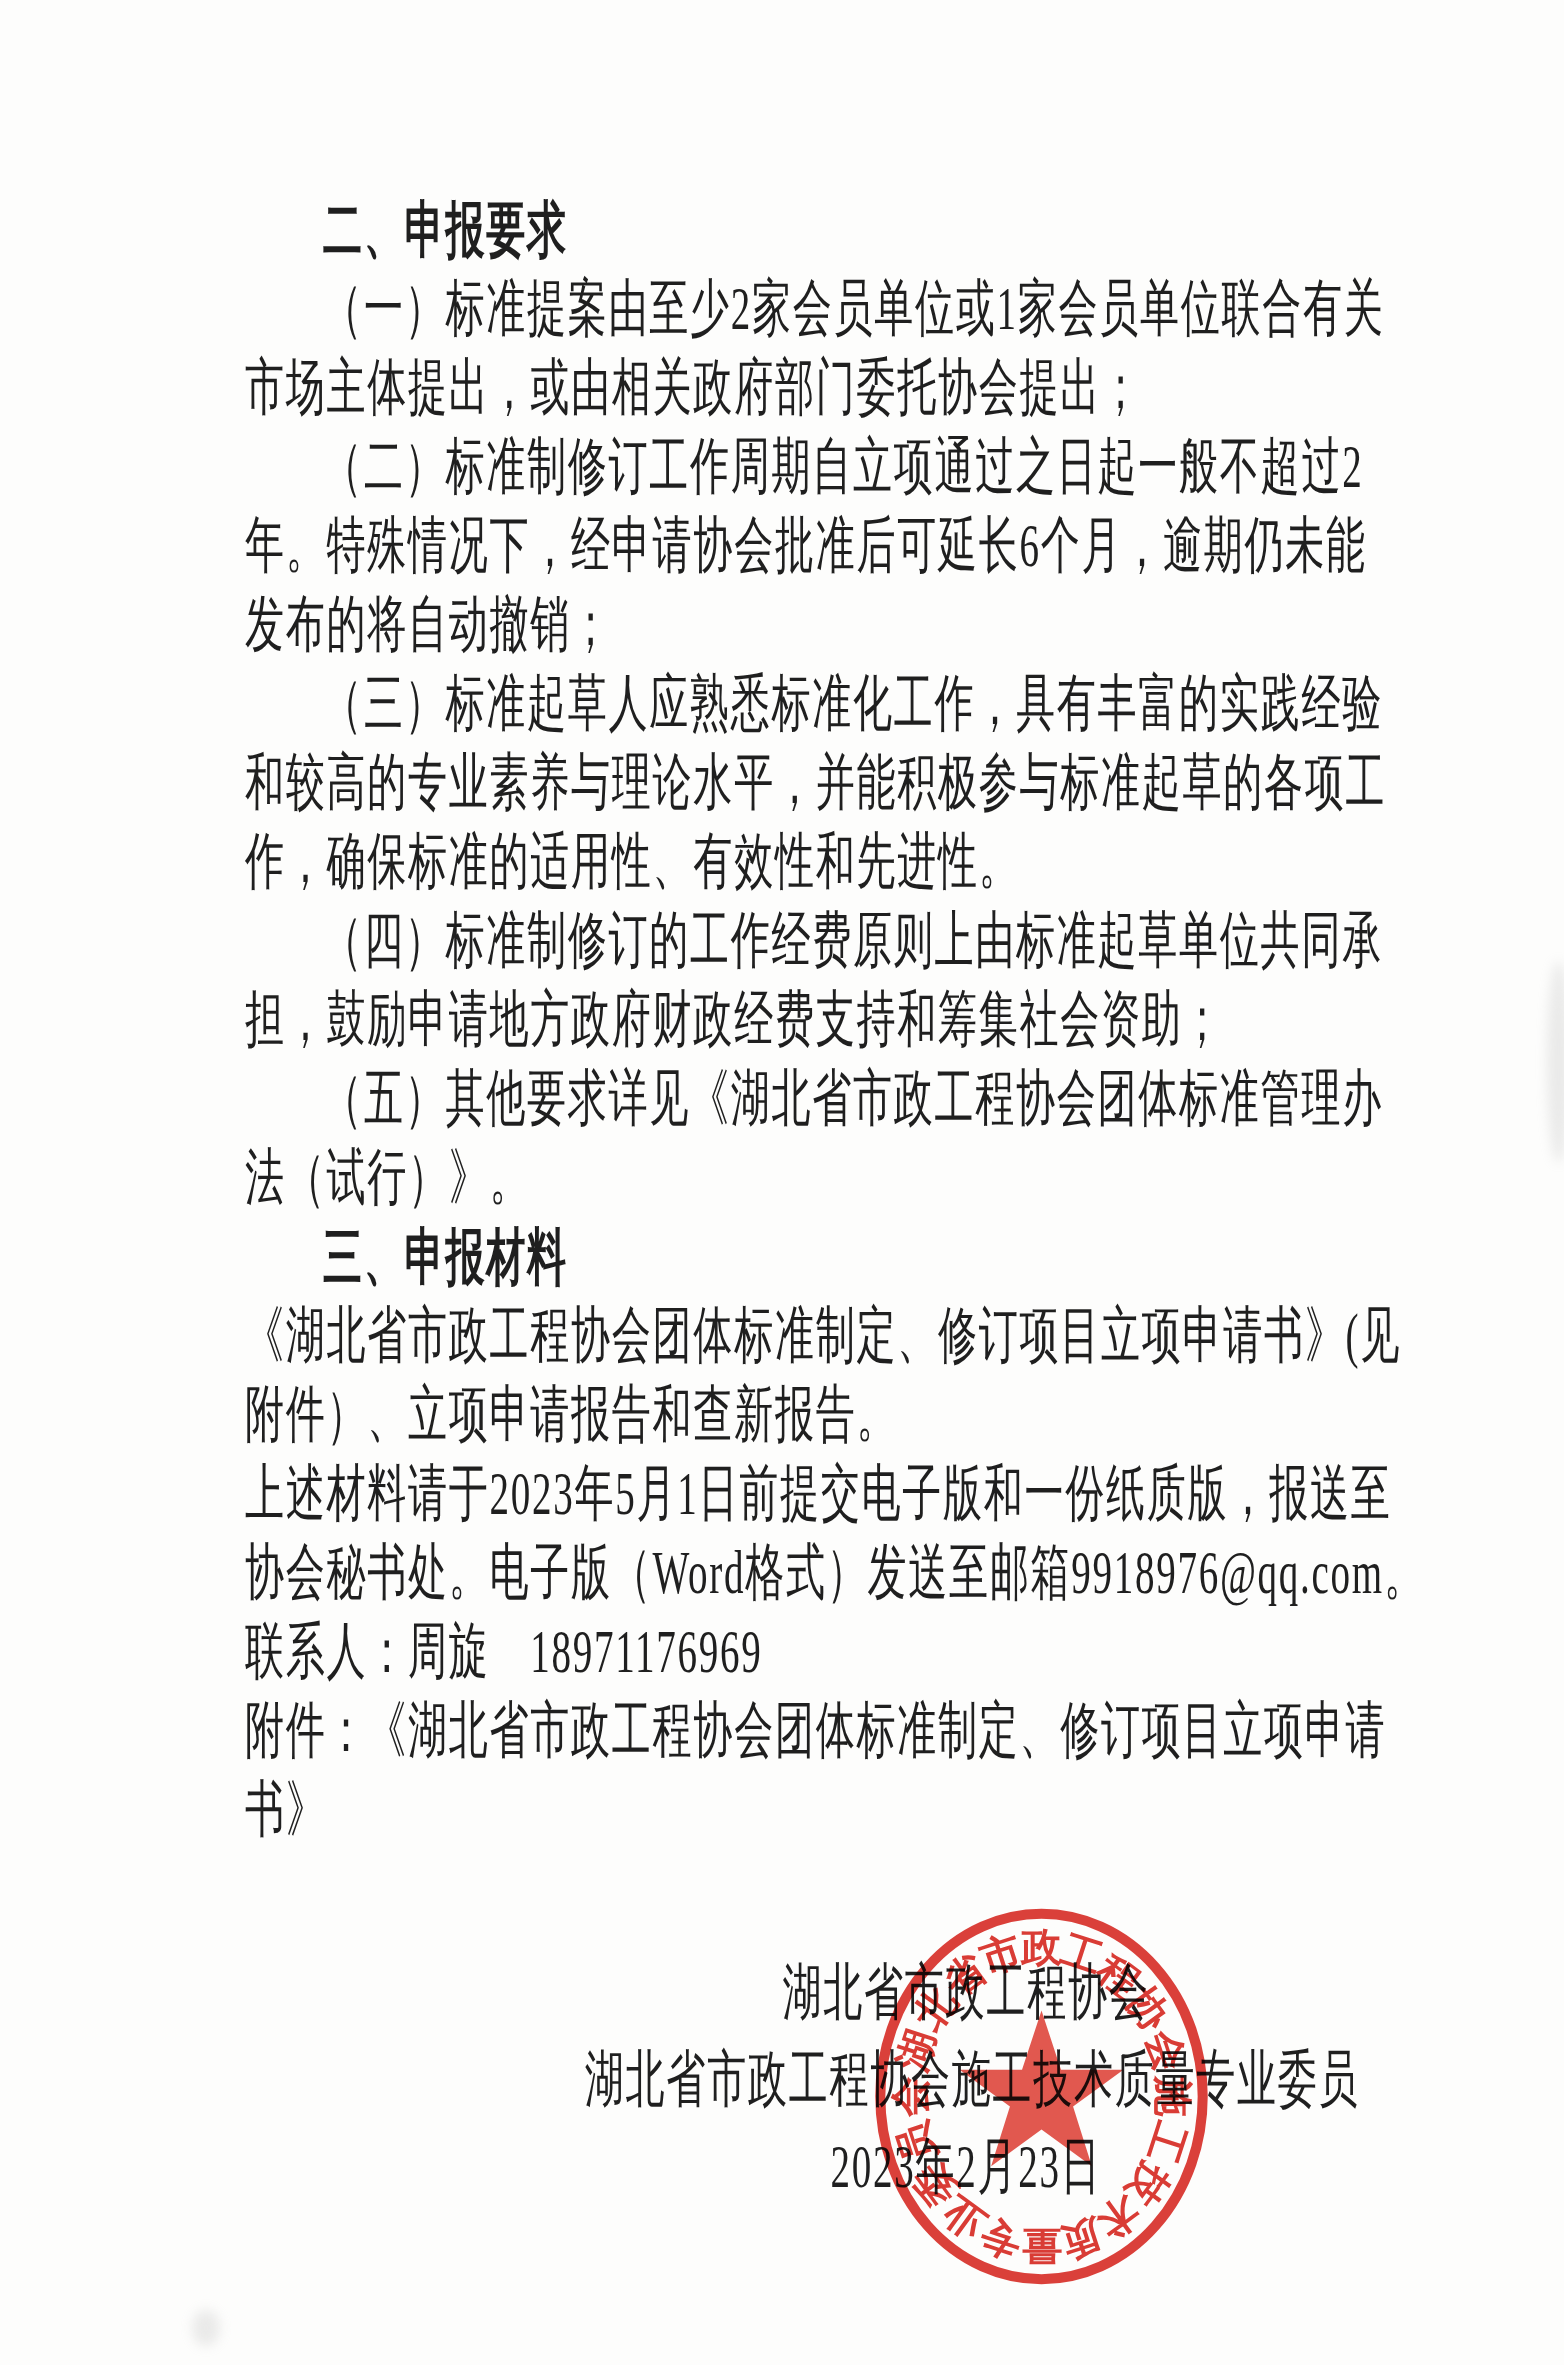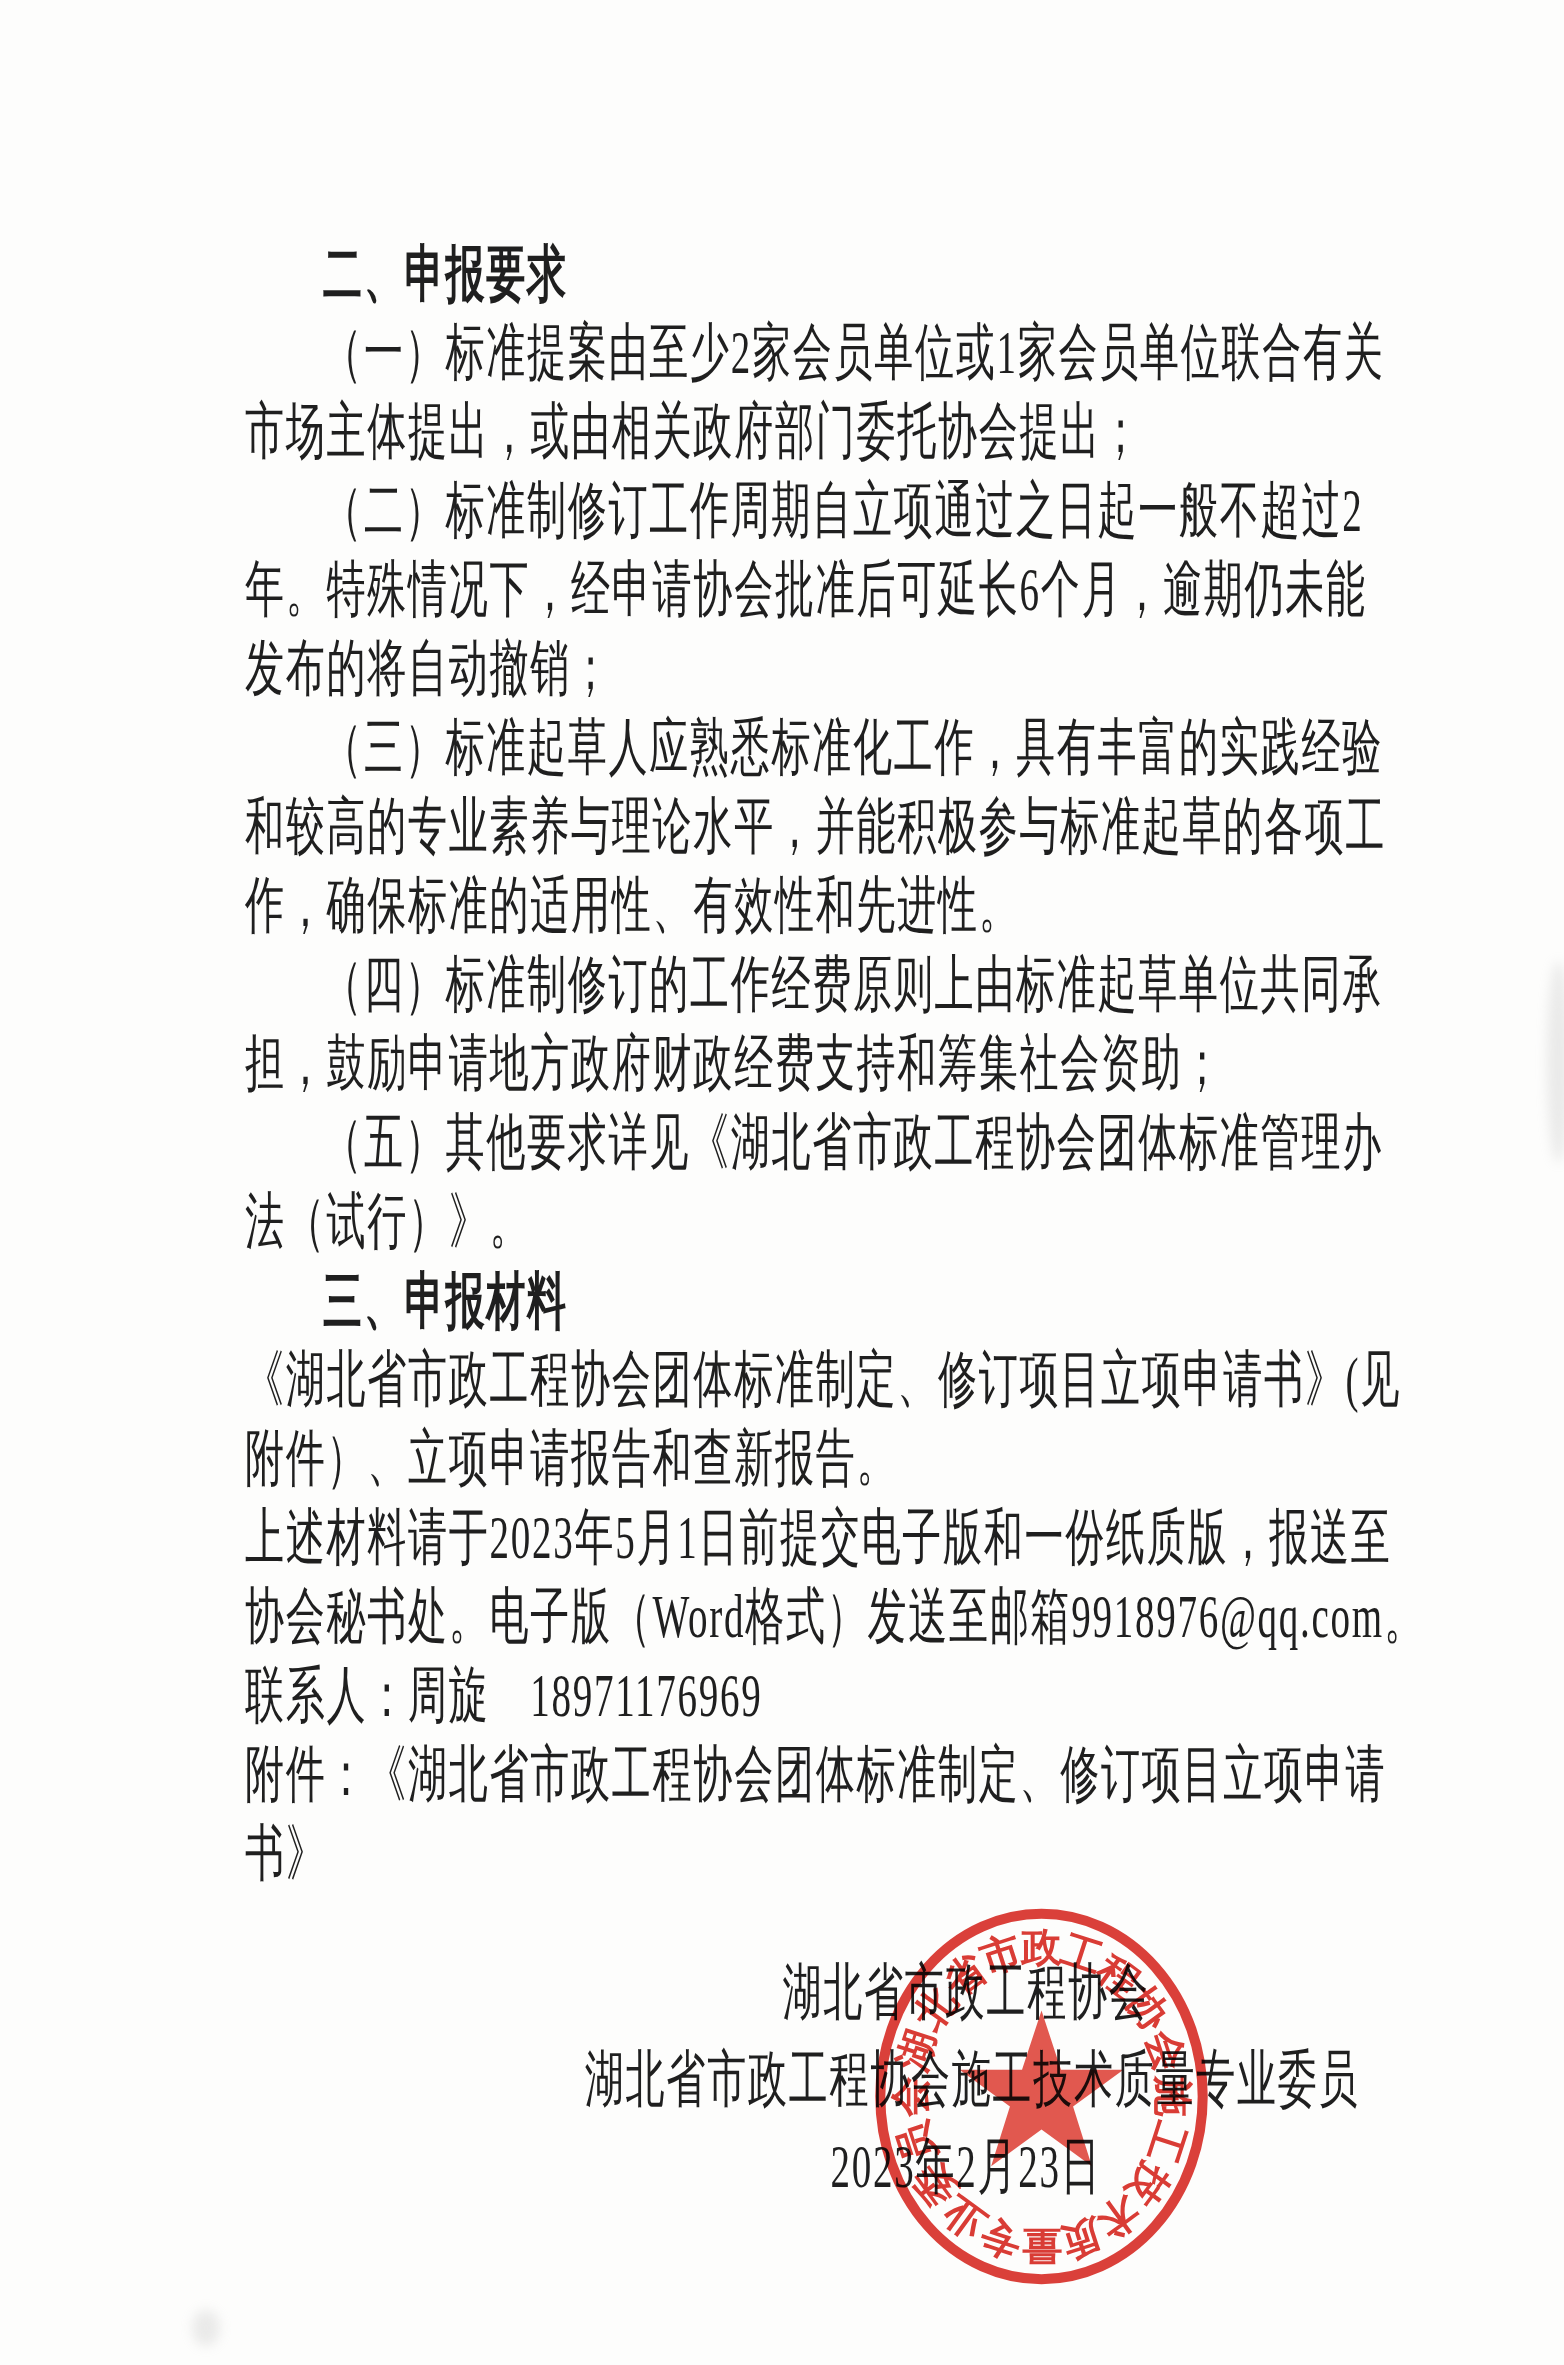--- a/index.html
+++ b/index.html
@@ -8,21 +8,20 @@
     width:1565px;height:2366px;
     background:#fdfdfc;
     overflow:hidden;
     font-family:"Liberation Serif", serif;
     color:#1f1f1f;
   }
   .doc-lines{
     position:absolute;
     left:245px; top:190px;
     width:1142px;
-    margin-top:44px;
   }
   .line{
     height:79px;
     line-height:79px;
     font-size:62px;
     letter-spacing:2.7px;
     white-space:nowrap;
     transform:scaleX(0.63);
     transform-origin:left center;
     font-family:"Liberation Serif", serif;

